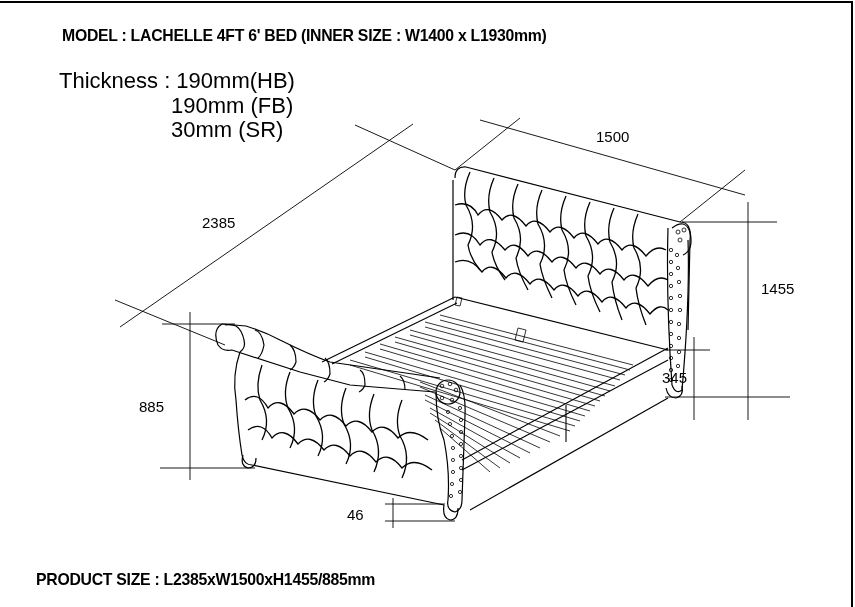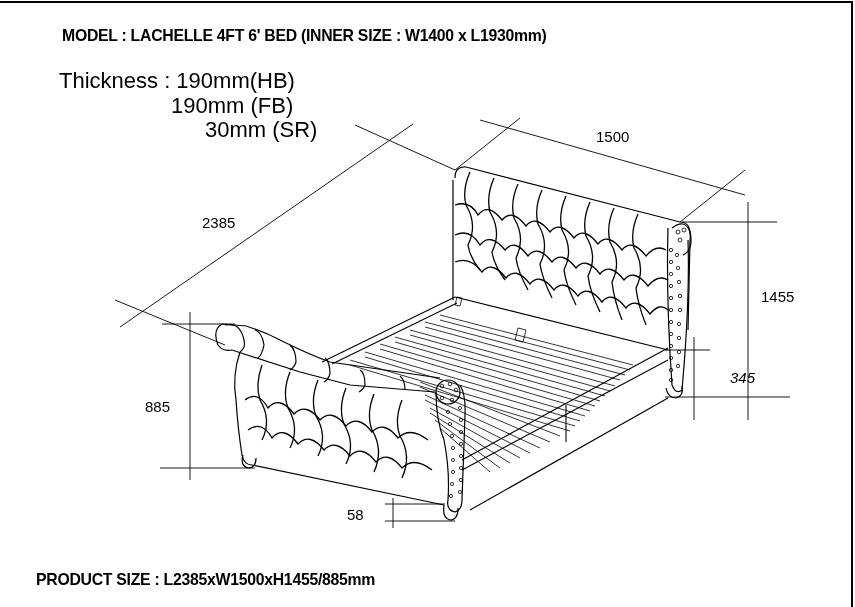--- a/index.html
+++ b/index.html
@@ -17,21 +17,21 @@
 <body>
 
 <div class="frame">
   <div class="border-top"></div>
   <div class="border-right"></div>
 
   <div class="title">MODEL : LACHELLE 4FT 6' BED (INNER SIZE : W1400 x L1930mm)</div>
 
   <div class="thick" style="left:59px; top:68px;">Thickness : 190mm(HB)</div>
   <div class="thick" style="left:171px; top:93px;">190mm (FB)</div>
-  <div class="thick" style="left:171px; top:117px;margin-left:34px;">30mm (SR)</div>
+  <div class="thick" style="left:171px; top:117px;">30mm (SR)</div>
 
   <svg width="855" height="607" viewBox="0 0 855 607" fill="none" stroke="#000" stroke-width="1">
 
     <g stroke-width="0.9">
 
       <line x1="120" y1="327" x2="413" y2="124"></line>
       <line x1="115" y1="300" x2="225" y2="345"></line>
       <line x1="355" y1="125" x2="455" y2="170"></line>
 
       <line x1="480" y1="120" x2="745" y2="195"></line>
@@ -192,19 +192,19 @@
           <circle cx="460" cy="492" r="1.6"></circle>
       </g>
 
       <path d="M243 455 Q240 466 248 468 Q256 468 256 458"></path>
       <path d="M444 505 Q442 518 450 520 Q458 520 458 508"></path>
     </g>
   </svg>
 
   <div class="dim" style="left:596px; top:128px;">1500</div>
   <div class="dim" style="left:202px; top:214px;">2385</div>
-  <div class="dim" style="left:761px; top:288px;">1455</div>
-  <div class="dim" style="left:730px; top:369px;font-style:italic;">345</div>
-  <div class="dim" style="left:145px; top:398px;">885</div>
-  <div class="dim" style="left:347px; top:506px;">58</div>
+  <div class="dim" style="left:761px; top:280px;">1455</div>
+  <div class="dim" style="left:662px; top:369px;">345</div>
+  <div class="dim" style="left:139px; top:398px;">885</div>
+  <div class="dim" style="left:347px; top:506px;">46</div>
 
   <div class="product">PRODUCT SIZE : L2385xW1500xH1455/885mm</div>
 </div>
 
 </body></html>

